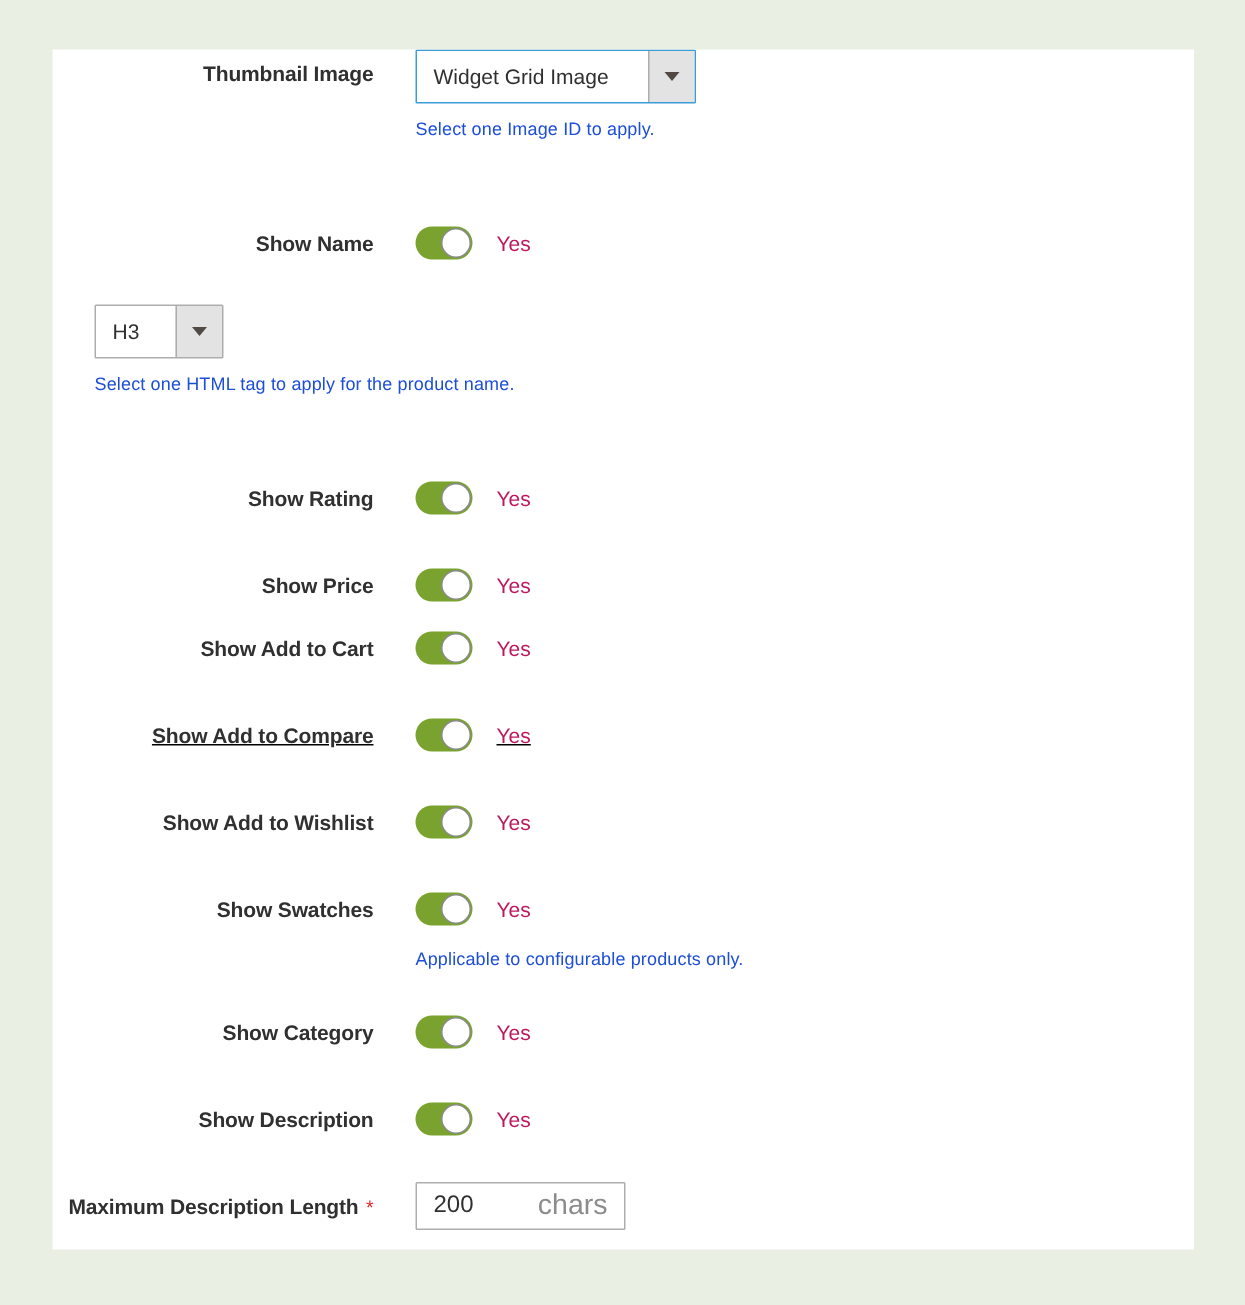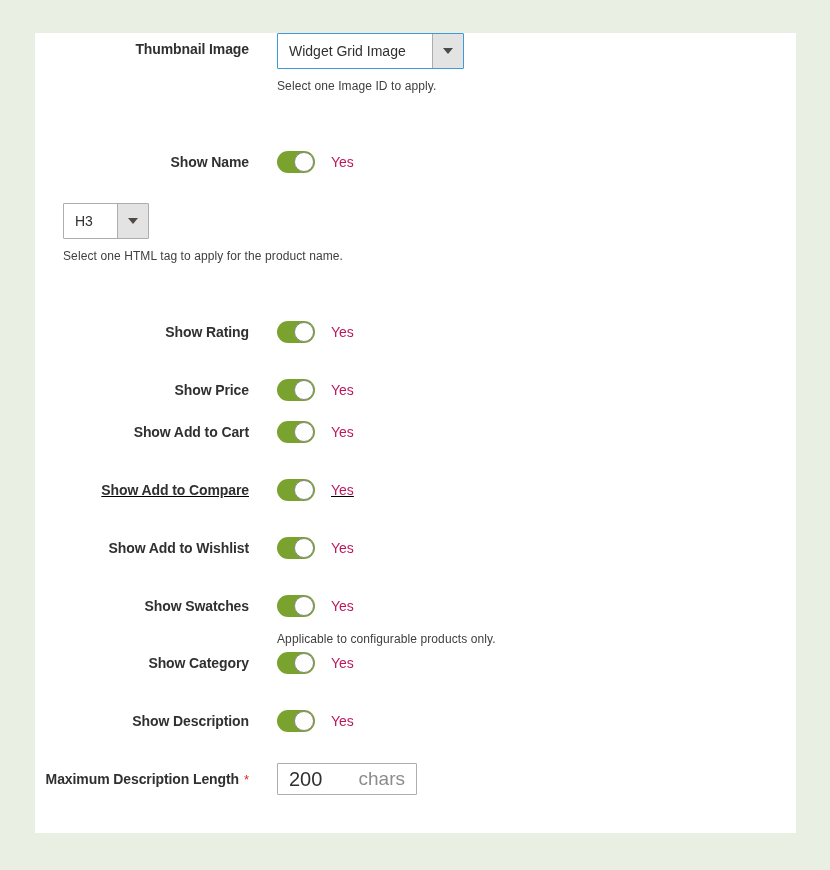--- a/index.html
+++ b/index.html
@@ -66,21 +66,21 @@
   }
 
   .control-row {
     display: flex;
     align-items: center;
     min-height: 32px;
   }
 
   .note {
     font-size: 12px;
-    color: #404040;
+    color: #1d4ed8;
     line-height: 16px;
     margin-top: 9px;
     letter-spacing: 0.1px;
   }
 
   
   .select {
     display: inline-flex;
     align-items: stretch;
     height: 36px;
@@ -158,21 +158,21 @@
     border: 1px solid #adadad;
     border-radius: 1px;
     background: #ffffff;
     width: 140px;
   }
   .input-wrap input {
     border: 0;
     outline: none;
     background: transparent;
     font-family: "Liberation Sans", sans-serif;
-    font-size: 20px;
+    font-size: 16px;
     color: #303030;
     padding: 0 4px 0 11px;
     width: 70px;
     box-sizing: border-box;
   }
   .input-addon {
     display: flex;
     align-items: center;
     font-size: 19px;
     color: #8c8c8c;
@@ -285,21 +285,21 @@
           <div class="field-control">
             <div class="control-row">
               <div class="toggle">
                 <span class="knob"></span>
               </div>
               <span class="toggle-text">Yes</span>
             </div>
             <div class="note">Applicable to configurable products only.</div>
           </div>
         </div>
-        <div class="field" style="">
+        <div class="field" style="margin-top: 25px;">
           <div class="field-label"><span>Show Category</span></div>
           <div class="field-control">
             <div class="control-row">
               <div class="toggle">
                 <span class="knob"></span>
               </div>
               <span class="toggle-text">Yes</span>
             </div>
           </div>
         </div>

